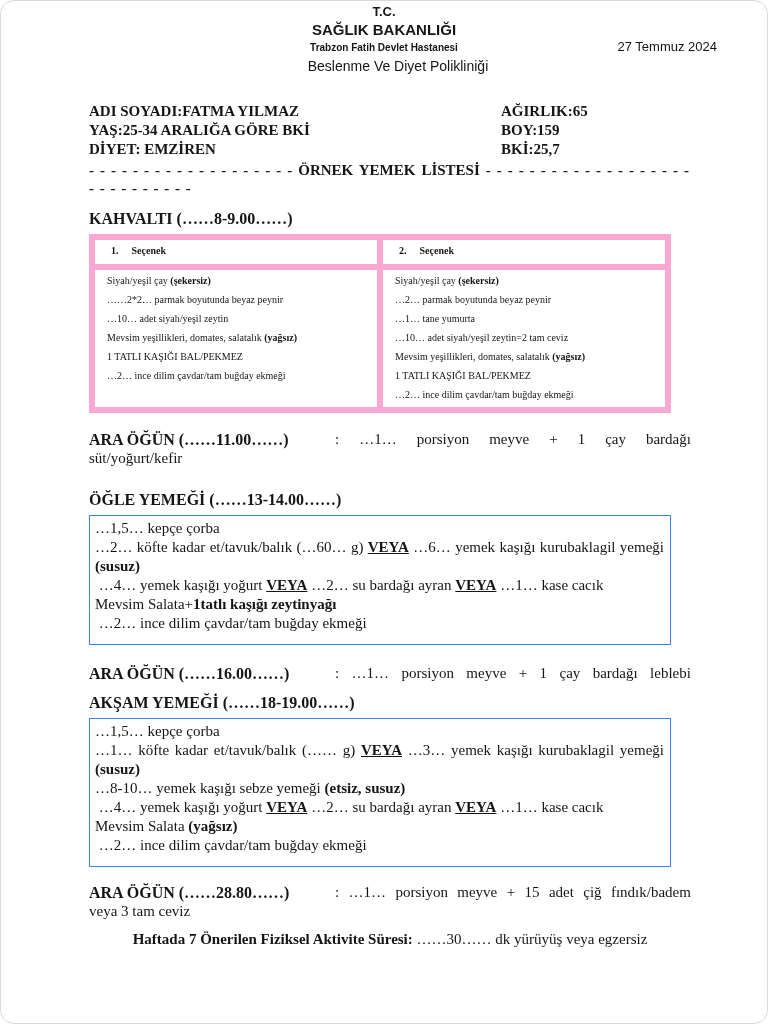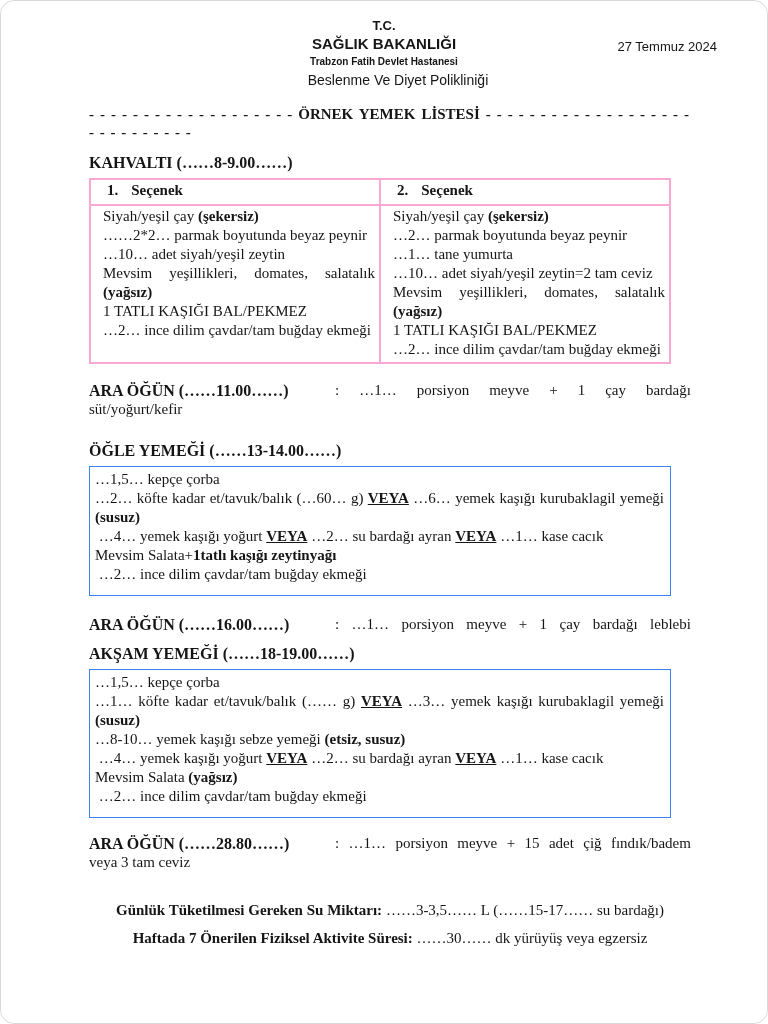--- a/index.html
+++ b/index.html
@@ -16,21 +16,21 @@
     border-radius:14px;
     overflow:hidden;
   }
   .content{padding:14px 78px 0 88px;}
 
   
   .hdr{
     text-align:center;
     font-family:"Liberation Sans","DejaVu Sans",sans-serif;
     line-height:18px;
-    padding-top:16px;
+    padding-top:2px;
   }
   .hdr-tc{font-weight:bold;font-size:13px;}
   .hdr-ministry{font-weight:bold;font-size:15px;}
   .hdr-hospital{font-weight:bold;font-size:10px;}
   .hdr-clinic{font-size:14px;margin-left:28px;}
   .doc-date{
     position:absolute;top:36px;right:50px;
     font-family:"Liberation Sans","DejaVu Sans",sans-serif;
     font-size:13px;
   }
@@ -60,24 +60,24 @@
   .h-aksam{margin-top:10px;}
 
   
   table.menu{
     margin-top:6px;
     width:582px;
     border-collapse:collapse;
     table-layout:fixed;
   }
   table.menu th,table.menu td{
-    border:2px solid #f9a8d4;
+    border:6px solid #f9a8d4;
     vertical-align:top;
     padding:1px 4px 3px 4px;
-    font-size:15px;
+    font-size:10px;
   }
   table.menu th{
     text-align:left;
     padding-left:16px;
     font-weight:bold;
     height:20px;
   }
   th .optnum{margin-right:13px;}
   td .line{text-align:justify;margin-left:8px;}
 
@@ -118,20 +118,28 @@
 
   <div class="hdr">
     <div class="hdr-tc">T.C.</div>
     <div class="hdr-ministry">SAĞLIK BAKANLIĞI</div>
     <div class="hdr-hospital">Trabzon Fatih Devlet Hastanesi</div>
     <div class="hdr-clinic">Beslenme Ve Diyet Polikliniği</div>
   </div>
 
   <div class="content">
 
+    <div class="patient">
+      <div>ADI SOYADI:FATMA YILMAZ</div>
+      <div>AĞIRLIK:65</div>
+      <div>YAŞ:25-34 ARALIĞA GÖRE BKİ</div>
+      <div>BOY:159</div>
+      <div>DİYET: EMZİREN</div>
+      <div>BKİ:25,7</div>
+    </div>
 
     <div class="divider"><span>- - - - - - - - - - - - - - - - - - -</span> <span>ÖRNEK YEMEK LİSTESİ</span> <span>- - - - - - - - - - - - - - - - - - - - - - - - - - - - -</span></div>
 
     <div class="sec-h h-kahvalti">KAHVALTI (……8-9.00……)</div>
 
     <table class="menu">
       <tbody>
           <tr>
         <th><span class="optnum">1.</span><span>Seçenek</span></th>
         <th><span class="optnum">2.</span><span>Seçenek</span></th>
@@ -224,18 +232,17 @@
             <span>+</span>
             <span>15</span>
             <span>adet</span>
             <span>çiğ</span>
             <span>fındık/badem</span>
           </span>
       </div>
       <div>veya 3 tam ceviz</div>
     </div>
 
-    <div class="water"><span class="lbl-b">Günlük Tüketilmesi Gereken Su Miktarı:</span><span> ……3-3,5…… L (……15-17…… su bardağı)</span></div>
 
     <div class="activity"><span class="lbl-b">Haftada 7 Önerilen Fiziksel Aktivite Süresi:</span><span> ……30…… dk yürüyüş veya egzersiz</span></div>
 
   </div>
 </div>
 
 </body></html>

